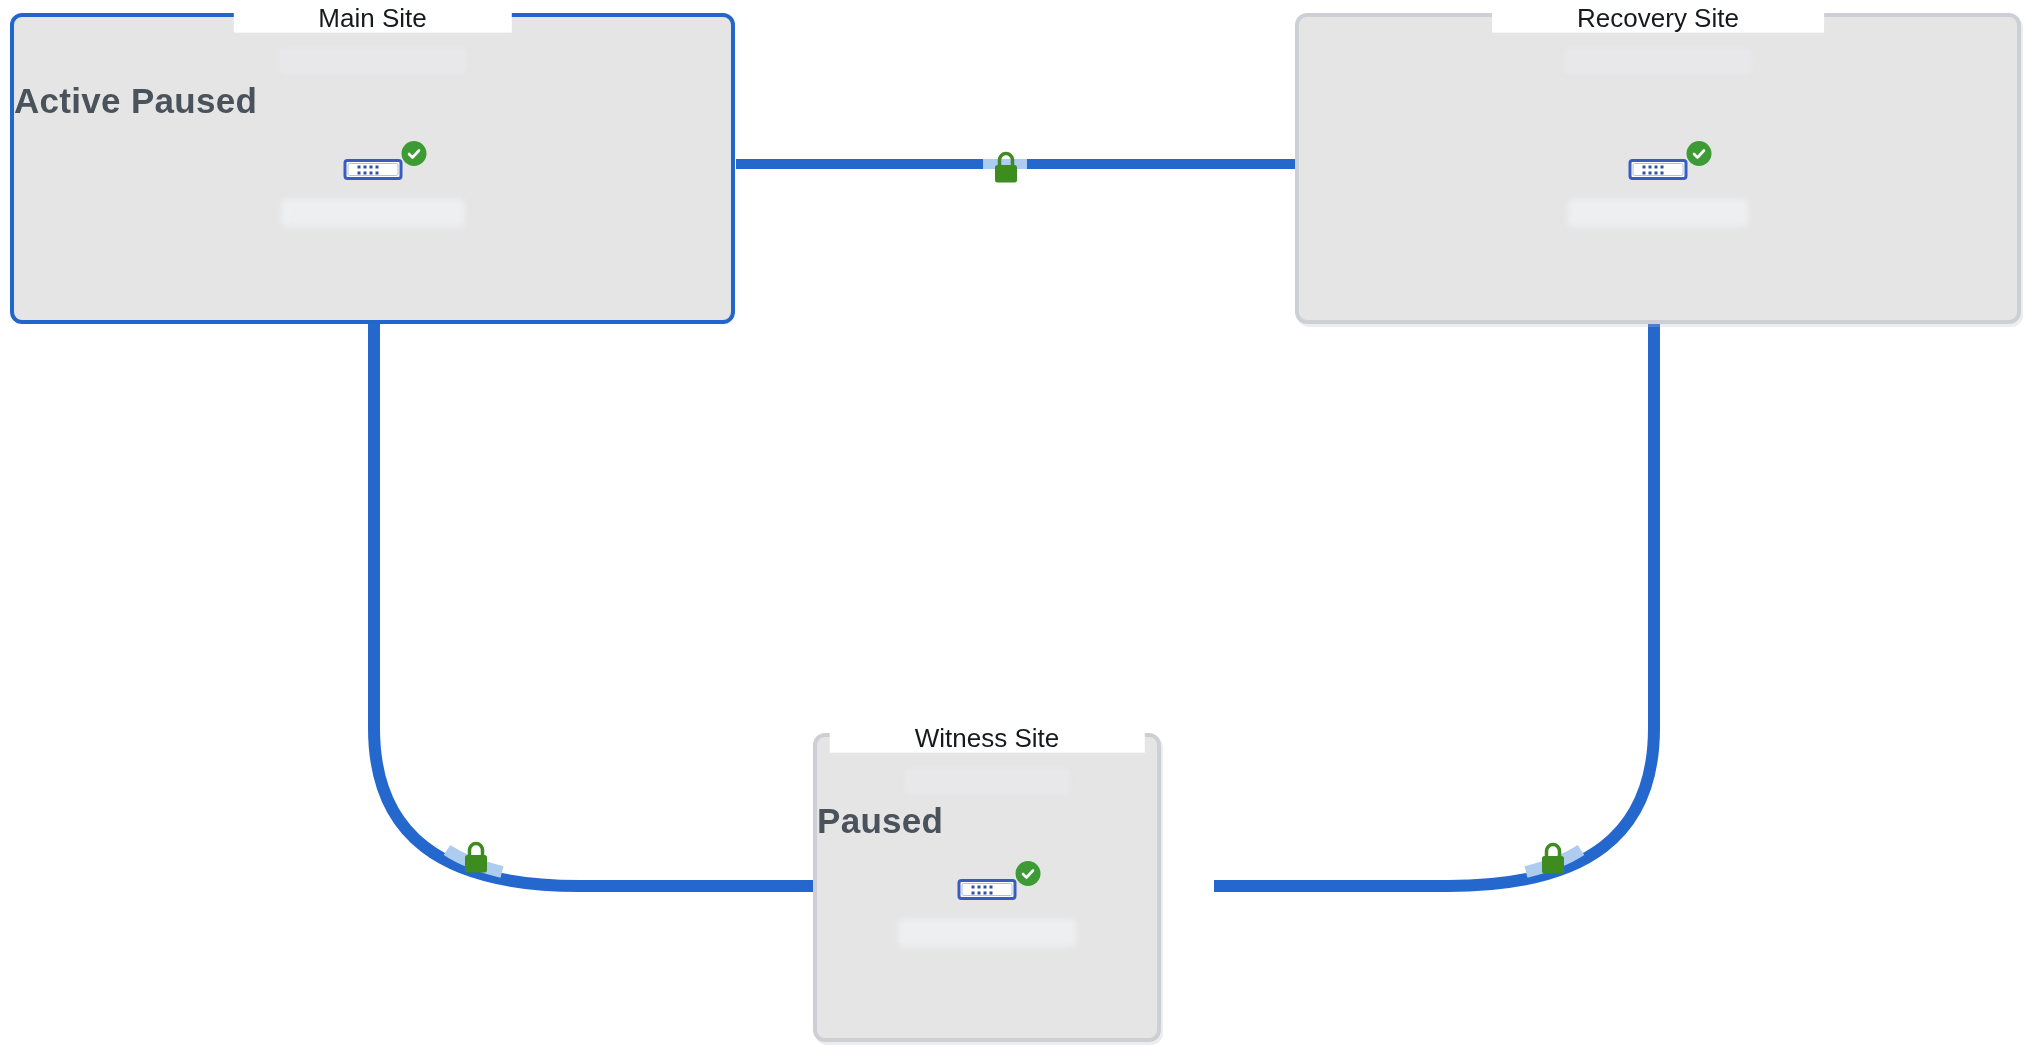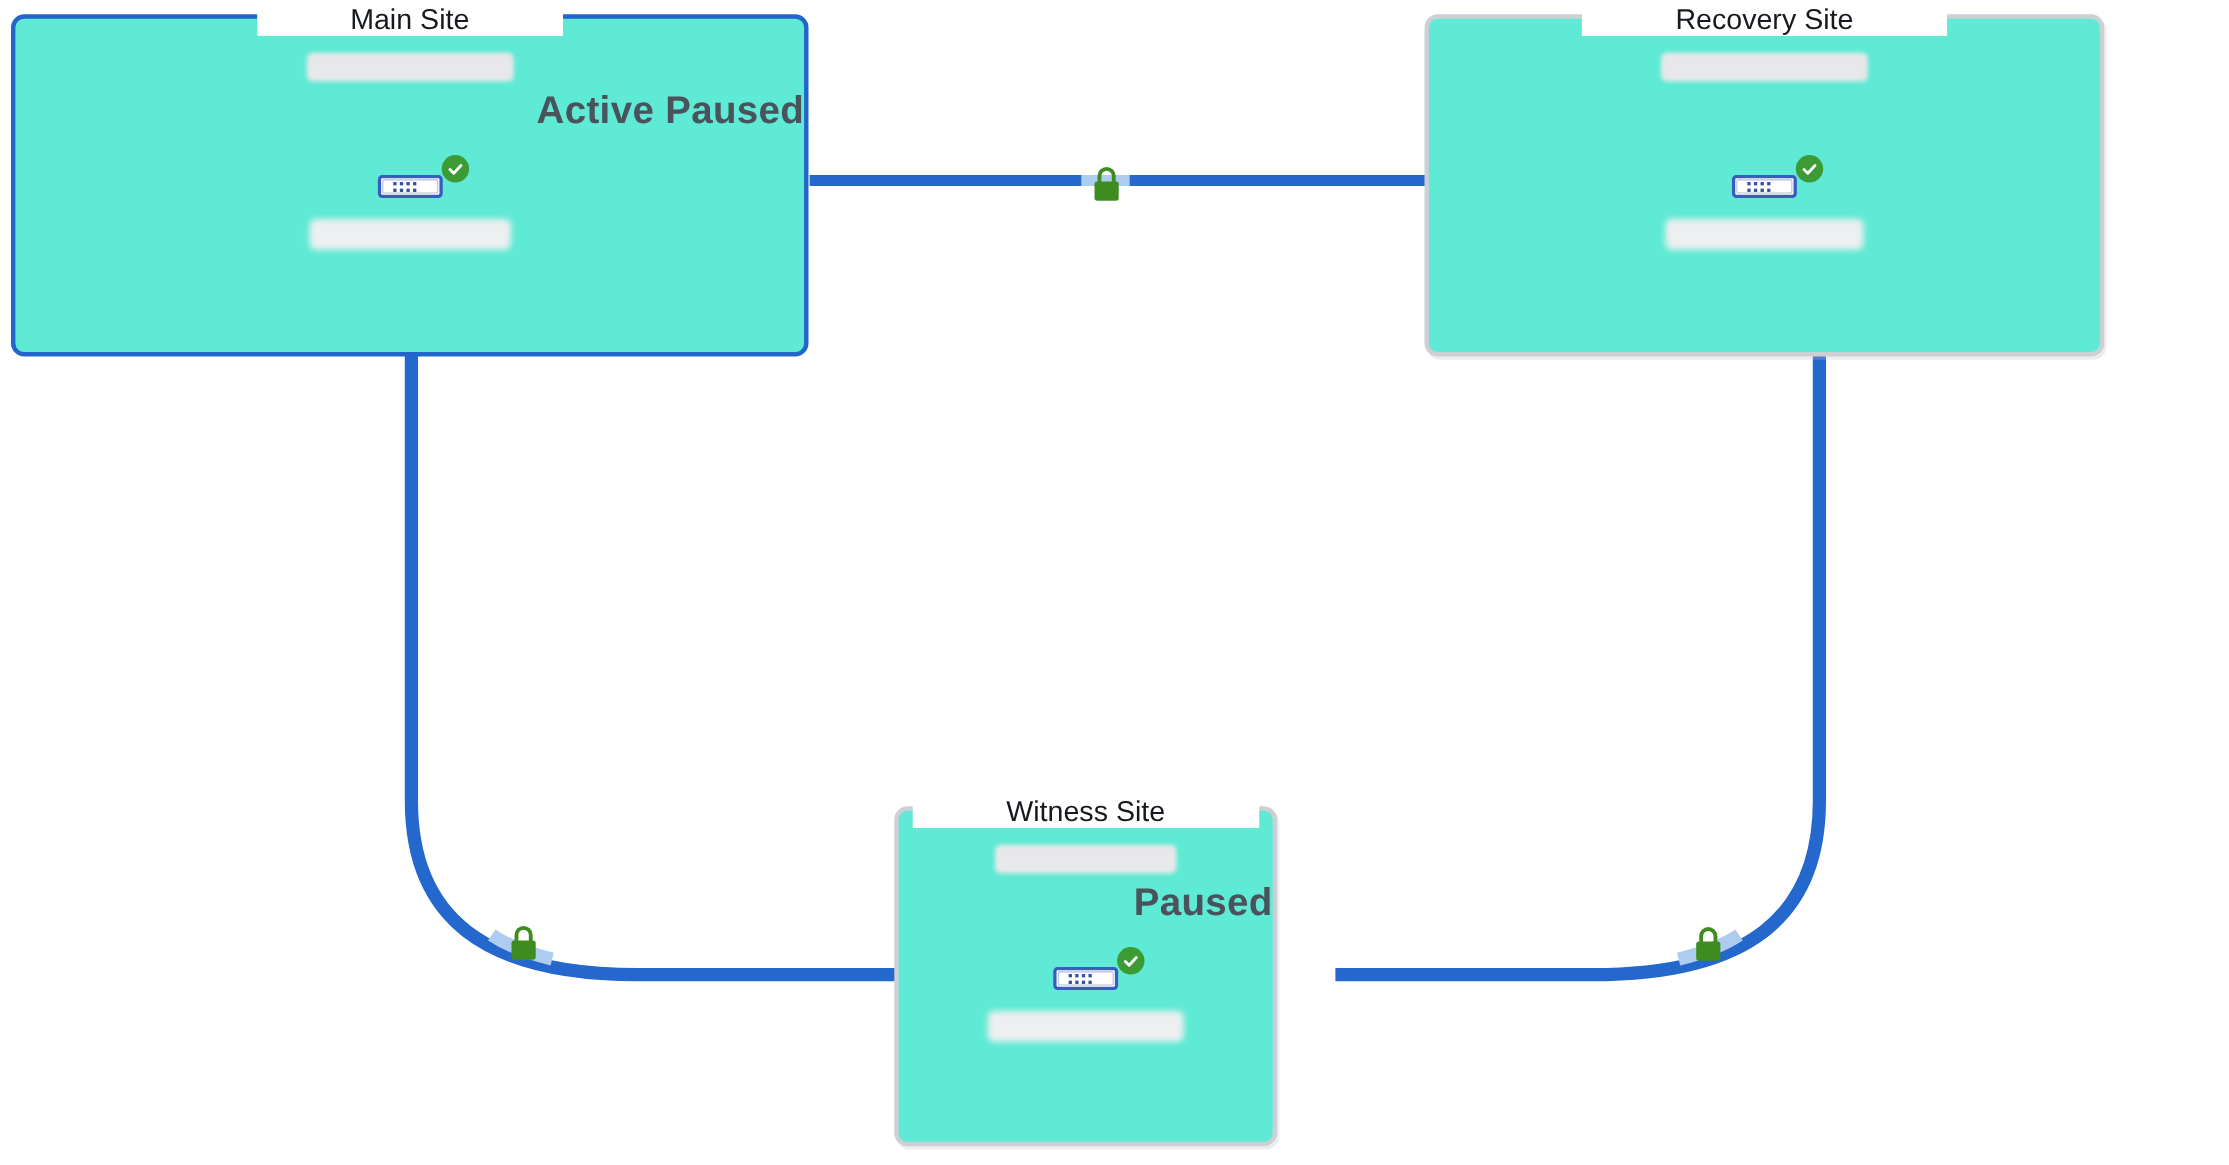--- a/index.html
+++ b/index.html
@@ -2,41 +2,41 @@
 <html><head>
 <meta charset="utf-8">
 <style>
   html,body{margin:0;padding:0;}
   body{
     width:2026px;height:1059px;position:relative;background:#ffffff;
     font-family:"Liberation Sans", sans-serif;overflow:hidden;
   }
   #links{position:absolute;left:0;top:0;z-index:1;}
   .site-box{
-    position:absolute;box-sizing:border-box;background:#5eead4;
+    position:absolute;box-sizing:border-box;background:#e5e5e5;
     border:4px solid #ccd0d5;border-radius:12px;z-index:2;
     box-shadow:2px 3px 0 rgba(185,190,196,.28);
   }
   .site-box.selected{border-color:#2266cb;box-shadow:none;}
   .site-title{
     position:absolute;top:0;left:50%;transform:translate(-50%,-48%);
     background:#ffffff;padding:0 85px;font-size:26px;line-height:30px;
     color:#16191d;white-space:nowrap;
   }
   .bar{
     position:absolute;left:50%;transform:translateX(-50%);
     border-radius:5px;
   }
   .bar1{top:31px;height:26px;background:#e8e8ea;filter:blur(2px);}
   .bar2{top:182px;height:28px;background:#eeeff1;filter:blur(3px);}
   .main .bar1{width:188px}     .main .bar2{width:183px}
   .recovery .bar1{width:188px} .recovery .bar2{width:180px}
   .witness .bar1{width:165px}  .witness .bar2{width:178px}
   .status{
-    position:absolute;top:64px;left:0;width:100%;text-align:right;
+    position:absolute;top:64px;left:0;width:100%;text-align:left;
     font-size:35px;line-height:40px;font-weight:700;color:#4a525b;
     letter-spacing:.3px;white-space:nowrap;
   }
   .appliance{
     position:absolute;top:142px;left:50%;transform:translateX(-50%);
     width:59px;height:21px;
   }
   .server{
     position:absolute;inset:0;box-sizing:border-box;background:#fff;
     border:3px solid #3a5cbf;border-radius:4px;
@@ -103,21 +103,21 @@
     </div>
     <div class="check-badge">
       <svg viewBox="0 0 25 25">
           <path d="M7.5 13 L11 16.5 L17.5 9.5" stroke="#ffffff" stroke-width="2.6" fill="none" stroke-linecap="round" stroke-linejoin="round"></path>
         </svg>
     </div>
   </div>
   <div class="bar bar2"></div>
 </div>
 
-<div class="site-box recovery" style="left:1295px;top:13px;width:618px;height:311px;">
+<div class="site-box recovery" style="left:1295px;top:13px;width:726px;height:311px;">
   <div class="site-title">Recovery Site</div>
   <div class="bar bar1"></div>
   <div class="appliance">
     <div class="server">
       <span class="dots">
         <i></i>
           <i></i>
           <i></i>
           <i></i>
           <i></i>

